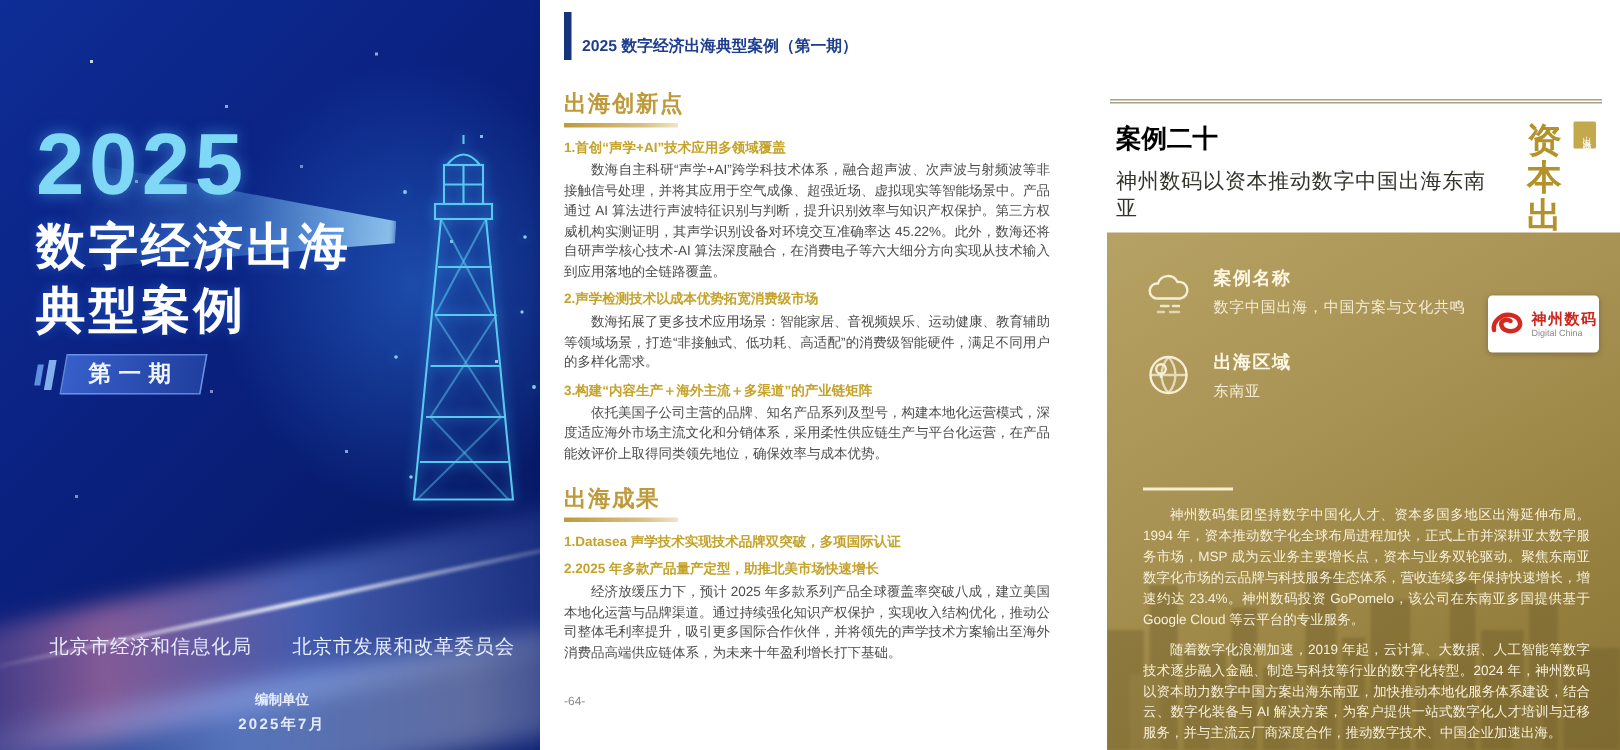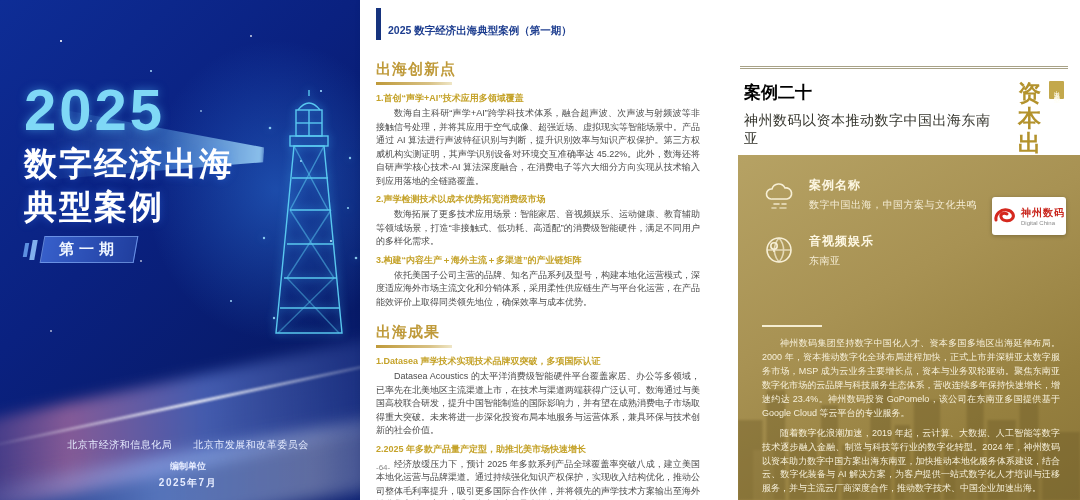--- a/index.html
+++ b/index.html
@@ -39,21 +39,21 @@
     background:linear-gradient(100deg,rgba(255,140,170,0) 0%,rgba(255,150,185,.5) 28%,rgba(140,170,255,.45) 55%,rgba(255,255,255,0) 100%);
     transform:rotate(-12deg); filter:blur(7px); }
   .streak2 { position:absolute; left:-50px; bottom:-18px; width:520px; height:70px;
     background:linear-gradient(100deg,rgba(120,160,255,0) 0%,rgba(150,190,255,.55) 40%,rgba(255,255,255,.35) 70%,rgba(255,255,255,0) 100%);
     transform:rotate(-10deg); filter:blur(8px); }
   .streak3 { position:absolute; left:-20px; bottom:96px; width:430px; height:3px;
     background:linear-gradient(90deg,rgba(255,255,255,0),rgba(255,255,255,.85),rgba(255,255,255,0));
     transform:rotate(-12deg); filter:blur(1px); }
   .cover-footer { position:absolute; left:0; right:0; bottom:10px; text-align:center; color:#e6ecff; z-index:5; }
   .cf-label { font-size:9px; font-weight:bold; margin-bottom:3px; }
-  .cf-orgs  { font-size:10px; margin-bottom:8px; letter-spacing:.5px; }
+  .cf-orgs  { font-size:13px; margin-bottom:20px; letter-spacing:.5px; }
   .cf-org   { font-size:9px; margin-bottom:10px; letter-spacing:.5px; }
   .cf-date  { font-size:10px; font-weight:bold; letter-spacing:1.5px; }
 
   
   .mid { position:absolute; left:360px; top:0; width:360px; height:500px; background:#fff;
     box-shadow:0 0 6px rgba(0,0,0,.06); }
   .mid-header { position:absolute; left:16px; top:8px; display:flex; }
   .mid-bar { width:5px; height:32px; background:#16337e; margin-right:7px; }
   .mid-header-text { align-self:flex-end; font-size:10.5px; font-weight:bold; color:#1d3d8f; padding-bottom:2px; }
   .mid-content { position:absolute; left:16px; right:20px; top:60px; }
@@ -171,21 +171,20 @@
       <div class="bodytxt">数海自主科研“声学+AI”跨学科技术体系，融合超声波、次声波与射频波等非接触信号处理，并将其应用于空气成像、超强近场、虚拟现实等智能场景中。产品通过 AI 算法进行声波特征识别与判断，提升识别效率与知识产权保护。第三方权威机构实测证明，其声学识别设备对环境交互准确率达 45.22%。此外，数海还将自研声学核心技术-AI 算法深度融合，在消费电子等六大细分方向实现从技术输入到应用落地的全链路覆盖。</div>
       <div class="sub">2.声学检测技术以成本优势拓宽消费级市场</div>
       <div class="bodytxt">数海拓展了更多技术应用场景：智能家居、音视频娱乐、运动健康、教育辅助等领域场景，打造“非接触式、低功耗、高适配”的消费级智能硬件，满足不同用户的多样化需求。</div>
       <div class="sub">3.构建“内容生产＋海外主流＋多渠道”的产业链矩阵</div>
       <div class="bodytxt">依托美国子公司主营的品牌、知名产品系列及型号，构建本地化运营模式，深度适应海外市场主流文化和分销体系，采用柔性供应链生产与平台化运营，在产品能效评价上取得同类领先地位，确保效率与成本优势。</div>
 
       <div class="sec2">
         <div class="sec-heading">出海成果</div>
         <div class="sec-underline"></div>
         <div class="sub">1.Datasea 声学技术实现技术品牌双突破，多项国际认证</div>
-        <div class="bodytxt">Datasea Acoustics 的太平洋消费级智能硬件平台覆盖家居、办公等多领域，已率先在北美地区主流渠道上市，在技术与渠道两端获得广泛认可。数海通过与美国高校联合研发，提升中国智能制造的国际影响力，并有望在成熟消费电子市场取得重大突破。未来将进一步深化投资布局本地服务与运营体系，兼具环保与技术创新的社会价值。</div>
         <div class="sub">2.2025 年多款产品量产定型，助推北美市场快速增长</div>
         <div class="bodytxt">经济放缓压力下，预计 2025 年多款系列产品全球覆盖率突破八成，建立美国本地化运营与品牌渠道。通过持续强化知识产权保护，实现收入结构优化，推动公司整体毛利率提升，吸引更多国际合作伙伴，并将领先的声学技术方案输出至海外消费品高端供应链体系，为未来十年盈利增长打下基础。</div>
 
       </div>
     </div>
 
     <div class="page-num">-64-</div>
   </div>
 
   <div class="rightp">
@@ -249,38 +248,38 @@
         <div class="info-row">
           <svg class="info-icon" viewBox="0 0 34 34">
             <g stroke="#f7efd6" fill="none" stroke-width="1.6">
               <circle cx="17" cy="17" r="12"></circle>
               <path d="M5 17 h24 M17 5 a18 18 0 0 1 0 24 M17 5 a18 18 0 0 0 0 24" opacity=".75"></path>
               <circle cx="12" cy="13" r="3.2"></circle>
               <line x1="12" y1="16.2" x2="12" y2="19"></line>
             </g>
           </svg>
           <div>
-            <div class="info-label">音视频娱乐</div>
+            <div class="info-label">出海区域</div>
             <div class="info-value">东南亚</div>
           </div>
         </div>
       </div>
 
       <div class="logo-card">
         <svg width="24" height="24" viewBox="0 0 24 24">
           <g fill="none" stroke="#d5281e" stroke-linecap="round">
             <path d="M3 16 C2 10 8 5 14 6 C20 7 22 12 19 15 C16 18 9 17 8 13 C7 10 11 8 14 10" stroke-width="3"></path>
           </g>
         </svg>
         <div>
           <div class="logo-name">神州数码</div>
           <div class="logo-sub">Digital China</div>
         </div>
       </div>
 
       <div class="bg-sec">
         <div class="bg-underline"></div>
-        <div class="bg-para">神州数码集团坚持数字中国化人才、资本多国多地区出海延伸布局。2000 年，资本推动数字化全球布局进程加快，正式上市并深耕亚太数字服务市场，MSP 成为云业务主要增长点，资本与业务双轮驱动。聚焦东南亚数字化市场的云品牌与科技服务生态体系，营收连续多年保持快速增长，增速约达 23.4%。神州数码投资 GoPomelo，该公司在东南亚多国提供基于 Google Cloud 等云平台的专业服务。</div>
+        <div class="bg-para">神州数码集团坚持数字中国化人才、资本多国多地区出海延伸布局。1994 年，资本推动数字化全球布局进程加快，正式上市并深耕亚太数字服务市场，MSP 成为云业务主要增长点，资本与业务双轮驱动。聚焦东南亚数字化市场的云品牌与科技服务生态体系，营收连续多年保持快速增长，增速约达 23.4%。神州数码投资 GoPomelo，该公司在东南亚多国提供基于 Google Cloud 等云平台的专业服务。</div>
         <div class="bg-para">随着数字化浪潮加速，2019 年起，云计算、大数据、人工智能等数字技术逐步融入金融、制造与科技等行业的数字化转型。2024 年，神州数码以资本助力数字中国方案出海东南亚，加快推动本地化服务体系建设，结合云、数字化装备与 AI 解决方案，为客户提供一站式数字化人才培训与迁移服务，并与主流云厂商深度合作，推动数字技术、中国企业加速出海。</div>
       </div>
     </div>
   </div>
 </div>
 
 </body></html>

